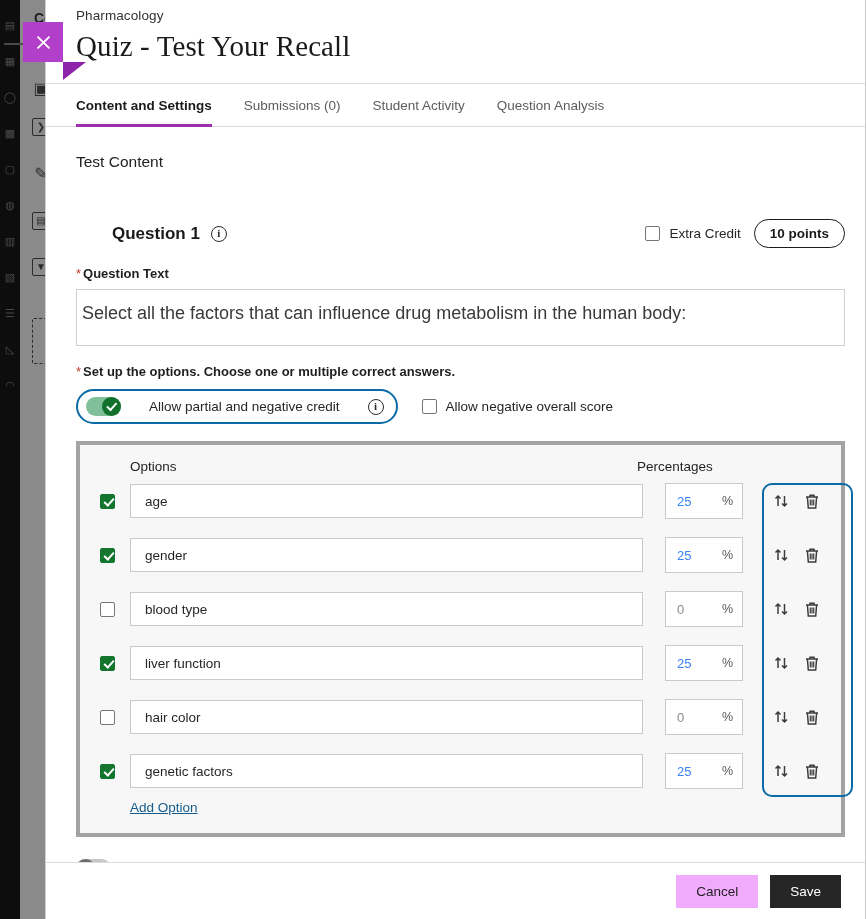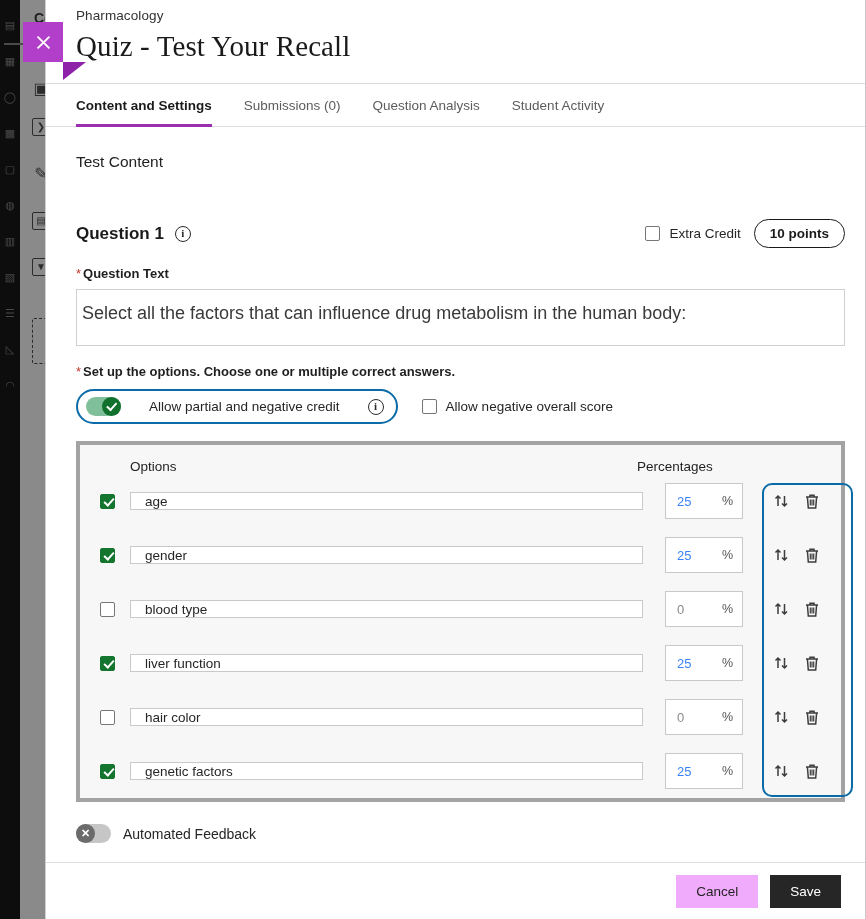--- a/index.html
+++ b/index.html
@@ -105,21 +105,21 @@
 
   
   .mbody { flex: 1; padding: 0 20px 0 30px; overflow: hidden; position: relative; }
   .section-title { font-size: 15.5px; color: #222; margin-top: 26px; }
 
   .qrow {
     display: flex; align-items: center; justify-content: space-between;
     margin-top: 48px;
   }
   .qleft { display: flex; align-items: center; gap: 11px; }
-  .qtitle { font-size: 17px; font-weight: 700; color: #1a1a1a; }
+  .qtitle { font-size: 17px; font-weight: 700; color: #1a1a1a; margin-left: 36px; }
   .qright { display: flex; align-items: center; gap: 13px; }
 
   .info-ico {
     width: 16px; height: 16px; border-radius: 50%;
     border: 1.4px solid #2a2a2a; color: #2a2a2a;
     font-size: 11px; line-height: 13px; text-align: center;
     font-family: "Liberation Serif", serif; font-weight: 700;
     display: inline-block;
   }
 
@@ -203,21 +203,21 @@
     position: absolute; border: 2.5px solid #0b6ba8; border-radius: 10px;
     left: 682px; top: 38px; width: 91px; height: 314px; pointer-events: none;
   }
 
   .opt-row {
     display: flex; align-items: center; padding: 0 16px 0 20px;
     height: 54px; gap: 0;
   }
   .opt-row .ck { width: 30px; display: flex; align-items: center; }
   .opt-row .otext {
-    flex: 1; height: 18px; border: 1px solid #c9c9c9; background: #fff;
+    flex: 1; height: 34px; border: 1px solid #c9c9c9; background: #fff;
     display: flex; align-items: center; padding: 0 14px;
     font-size: 13.5px; color: #262626;
   }
   .opt-row .pct {
     width: 78px; height: 36px; margin-left: 22px;
     border: 1px solid #c9c9c9; background: #fff;
     display: flex; align-items: center; justify-content: space-between;
     padding: 0 9px 0 11px; font-size: 13px;
   }
   .pct .pv { color: #3b82f6; }
@@ -288,22 +288,22 @@
     </div>
 
     <div class="mhead">
       <div class="crumb">Pharmacology</div>
       <div class="mtitle">Quiz - Test Your Recall</div>
     </div>
 
     <div class="tabbar">
       <div class="tab active">Content and Settings</div>
       <div class="tab">Submissions (0)</div>
+      <div class="tab">Student Activity</div>
       <div class="tab">Question Analysis</div>
-      <div class="tab">Student Activity</div>
     </div>
 
     <div class="mbody">
 
       <div class="section-title">Test Content</div>
 
       <div class="qrow">
         <div class="qleft">
           <span class="qtitle">Question 1</span>
           <span class="info-ico">i</span>
@@ -501,20 +501,21 @@
                     <path d="M2 4 H14" stroke="#3d3d3d" stroke-width="1.5"></path>
                     <path d="M6 4 V2.2 H10 V4" stroke="#3d3d3d" stroke-width="1.5" fill="none"></path>
                     <path d="M3.4 4 L4.3 15 H11.7 L12.6 4" stroke="#3d3d3d" stroke-width="1.5" fill="none"></path>
                     <path d="M6.3 6.5 V12.5 M8 6.5 V12.5 M9.7 6.5 V12.5" stroke="#3d3d3d" stroke-width="1.2"></path>
                   </svg>
                 </span>
               </span>
             </div>
           </div>
 
+        <span class="add-opt">Add Option</span>
       </div>
 
       <div class="auto-row">
         <span class="tgl off">
             <span class="knob">✕</span>
           </span>
         <span class="auto-label">Automated Feedback</span>
       </div>
 
     </div>

